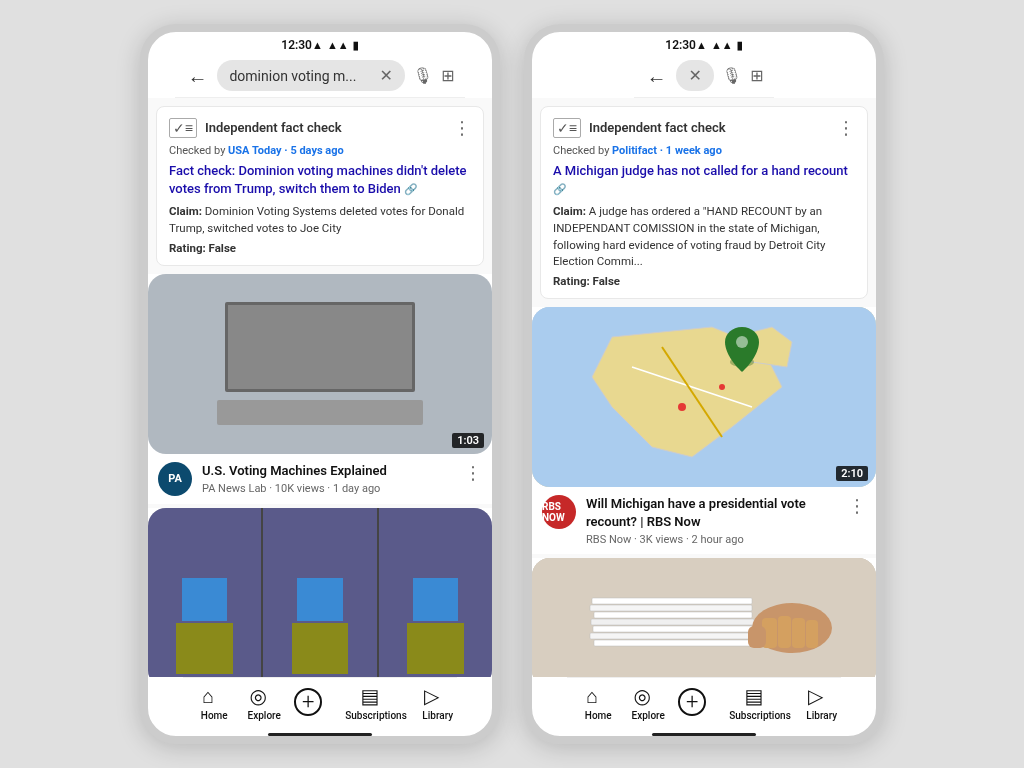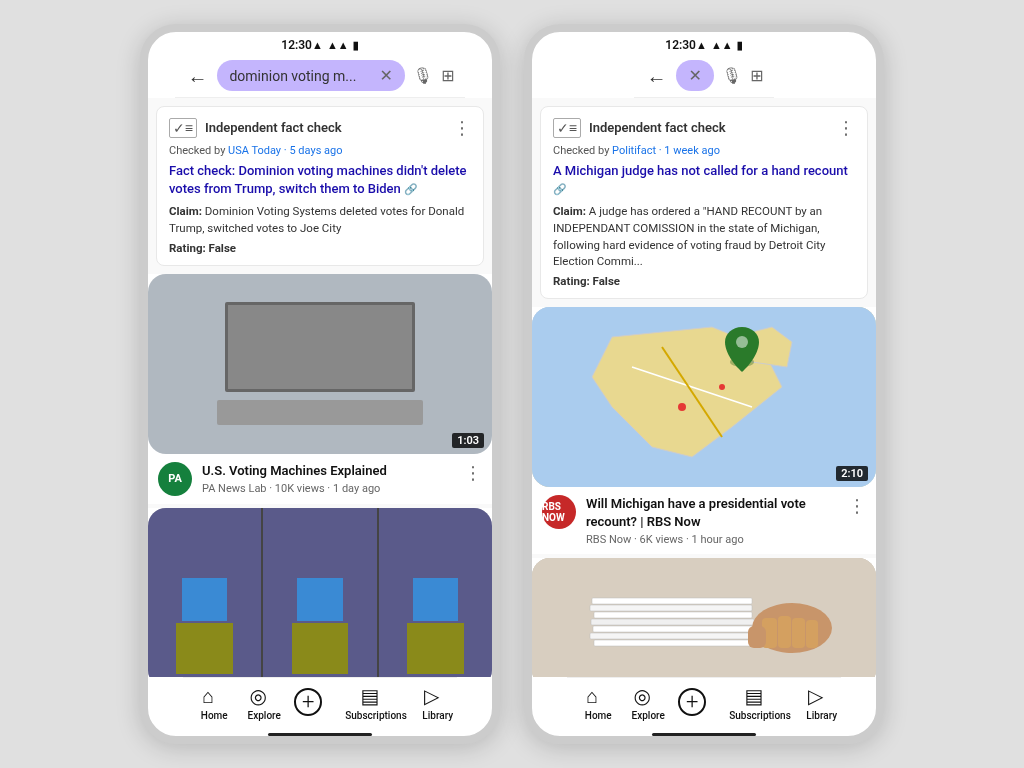--- a/index.html
+++ b/index.html
@@ -61,21 +61,21 @@
       font-size: 20px;
       color: #333;
       cursor: pointer;
       width: 24px;
       text-align: center;
       flex-shrink: 0;
     }
 
     .search-input-box {
       flex: 1;
-      background: #c4b5fd;
+      background: #e5e5e5;
       border-radius: 20px;
       display: flex;
       align-items: center;
       padding: 6px 12px;
       gap: 23px;
     }
 
     .search-input-text {
       flex: 1;
       font-size: 14px;
@@ -153,21 +153,21 @@
     }
 
     .fact-check-source {
       font-size: 11px;
       color: #555;
       margin-bottom: 5px;
     }
 
     .fact-check-source span {
       color: #1a73e8;
-      font-weight: 400;
+      font-weight: 700;
     }
 
     .fact-check-link {
       font-size: 13px;
       color: #1a0dab;
       font-weight: 500;
       margin-bottom: 5px;
       line-height: 1.4;
     }
 
@@ -219,21 +219,21 @@
       display: flex;
       align-items: flex-start;
       padding: 8px 10px;
       gap: 10px;
     }
 
     .channel-avatar {
       width: 34px;
       height: 34px;
       border-radius: 50%;
-      background: #15803d;
+      background: #0c4a6e;
       display: flex;
       align-items: center;
       justify-content: center;
       color: #fff;
       font-size: 11px;
       font-weight: 700;
       flex-shrink: 0;
     }
 
     .video-meta {
@@ -558,21 +558,21 @@
           </svg>
         </div>
         <span class="video-duration">2:10</span>
       </div>
       <div class="video-info-row">
         <div class="channel-avatar" style="background:#c62828;font-size:10px;">
           <span>RBS NOW</span>
         </div>
         <div class="video-meta">
           <div class="video-title">Will Michigan have a presidential vote recount? | RBS Now</div>
-          <div class="video-sub">RBS Now · 6K views · 1 hour ago</div>
+          <div class="video-sub">RBS Now · 3K views · 2 hour ago</div>
         </div>
         <span class="more-btn">⋮</span>
       </div>
     </div>
 
     <div class="video-card">
       <div class="video-thumb" style="height:130px;">
         <div class="ballots-pile">
           <svg width="100%" height="130" viewBox="0 0 344 130">
             <rect width="344" height="130" fill="#d8cec0"></rect>

